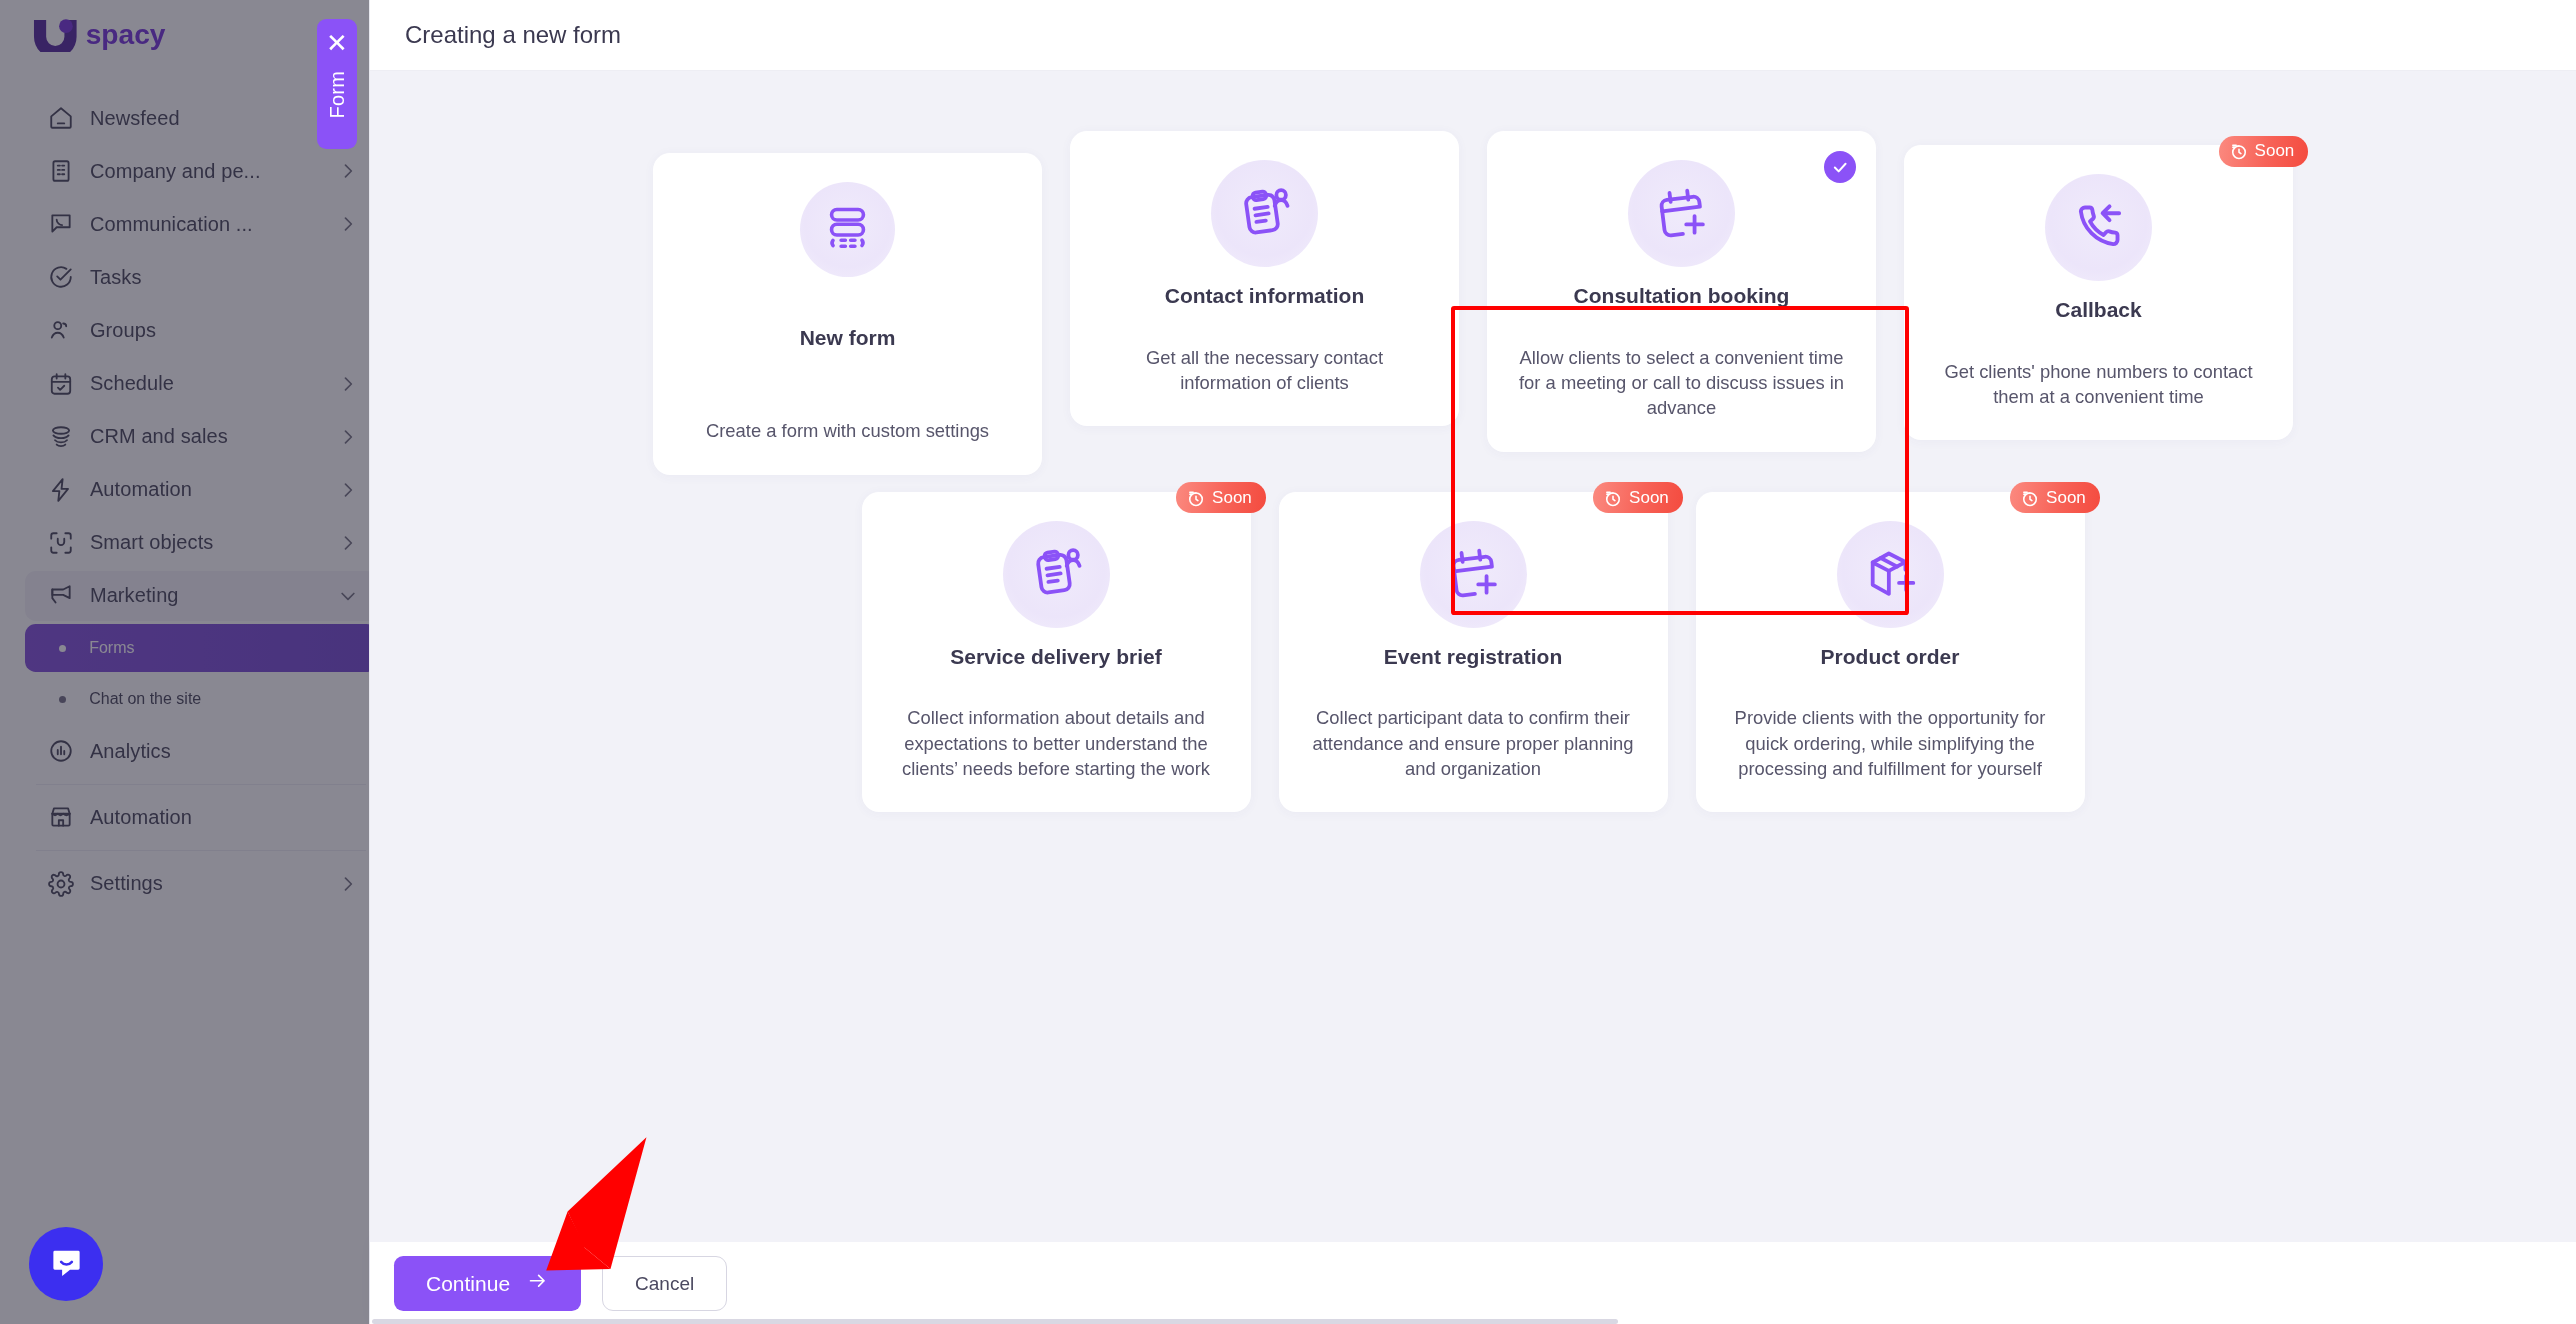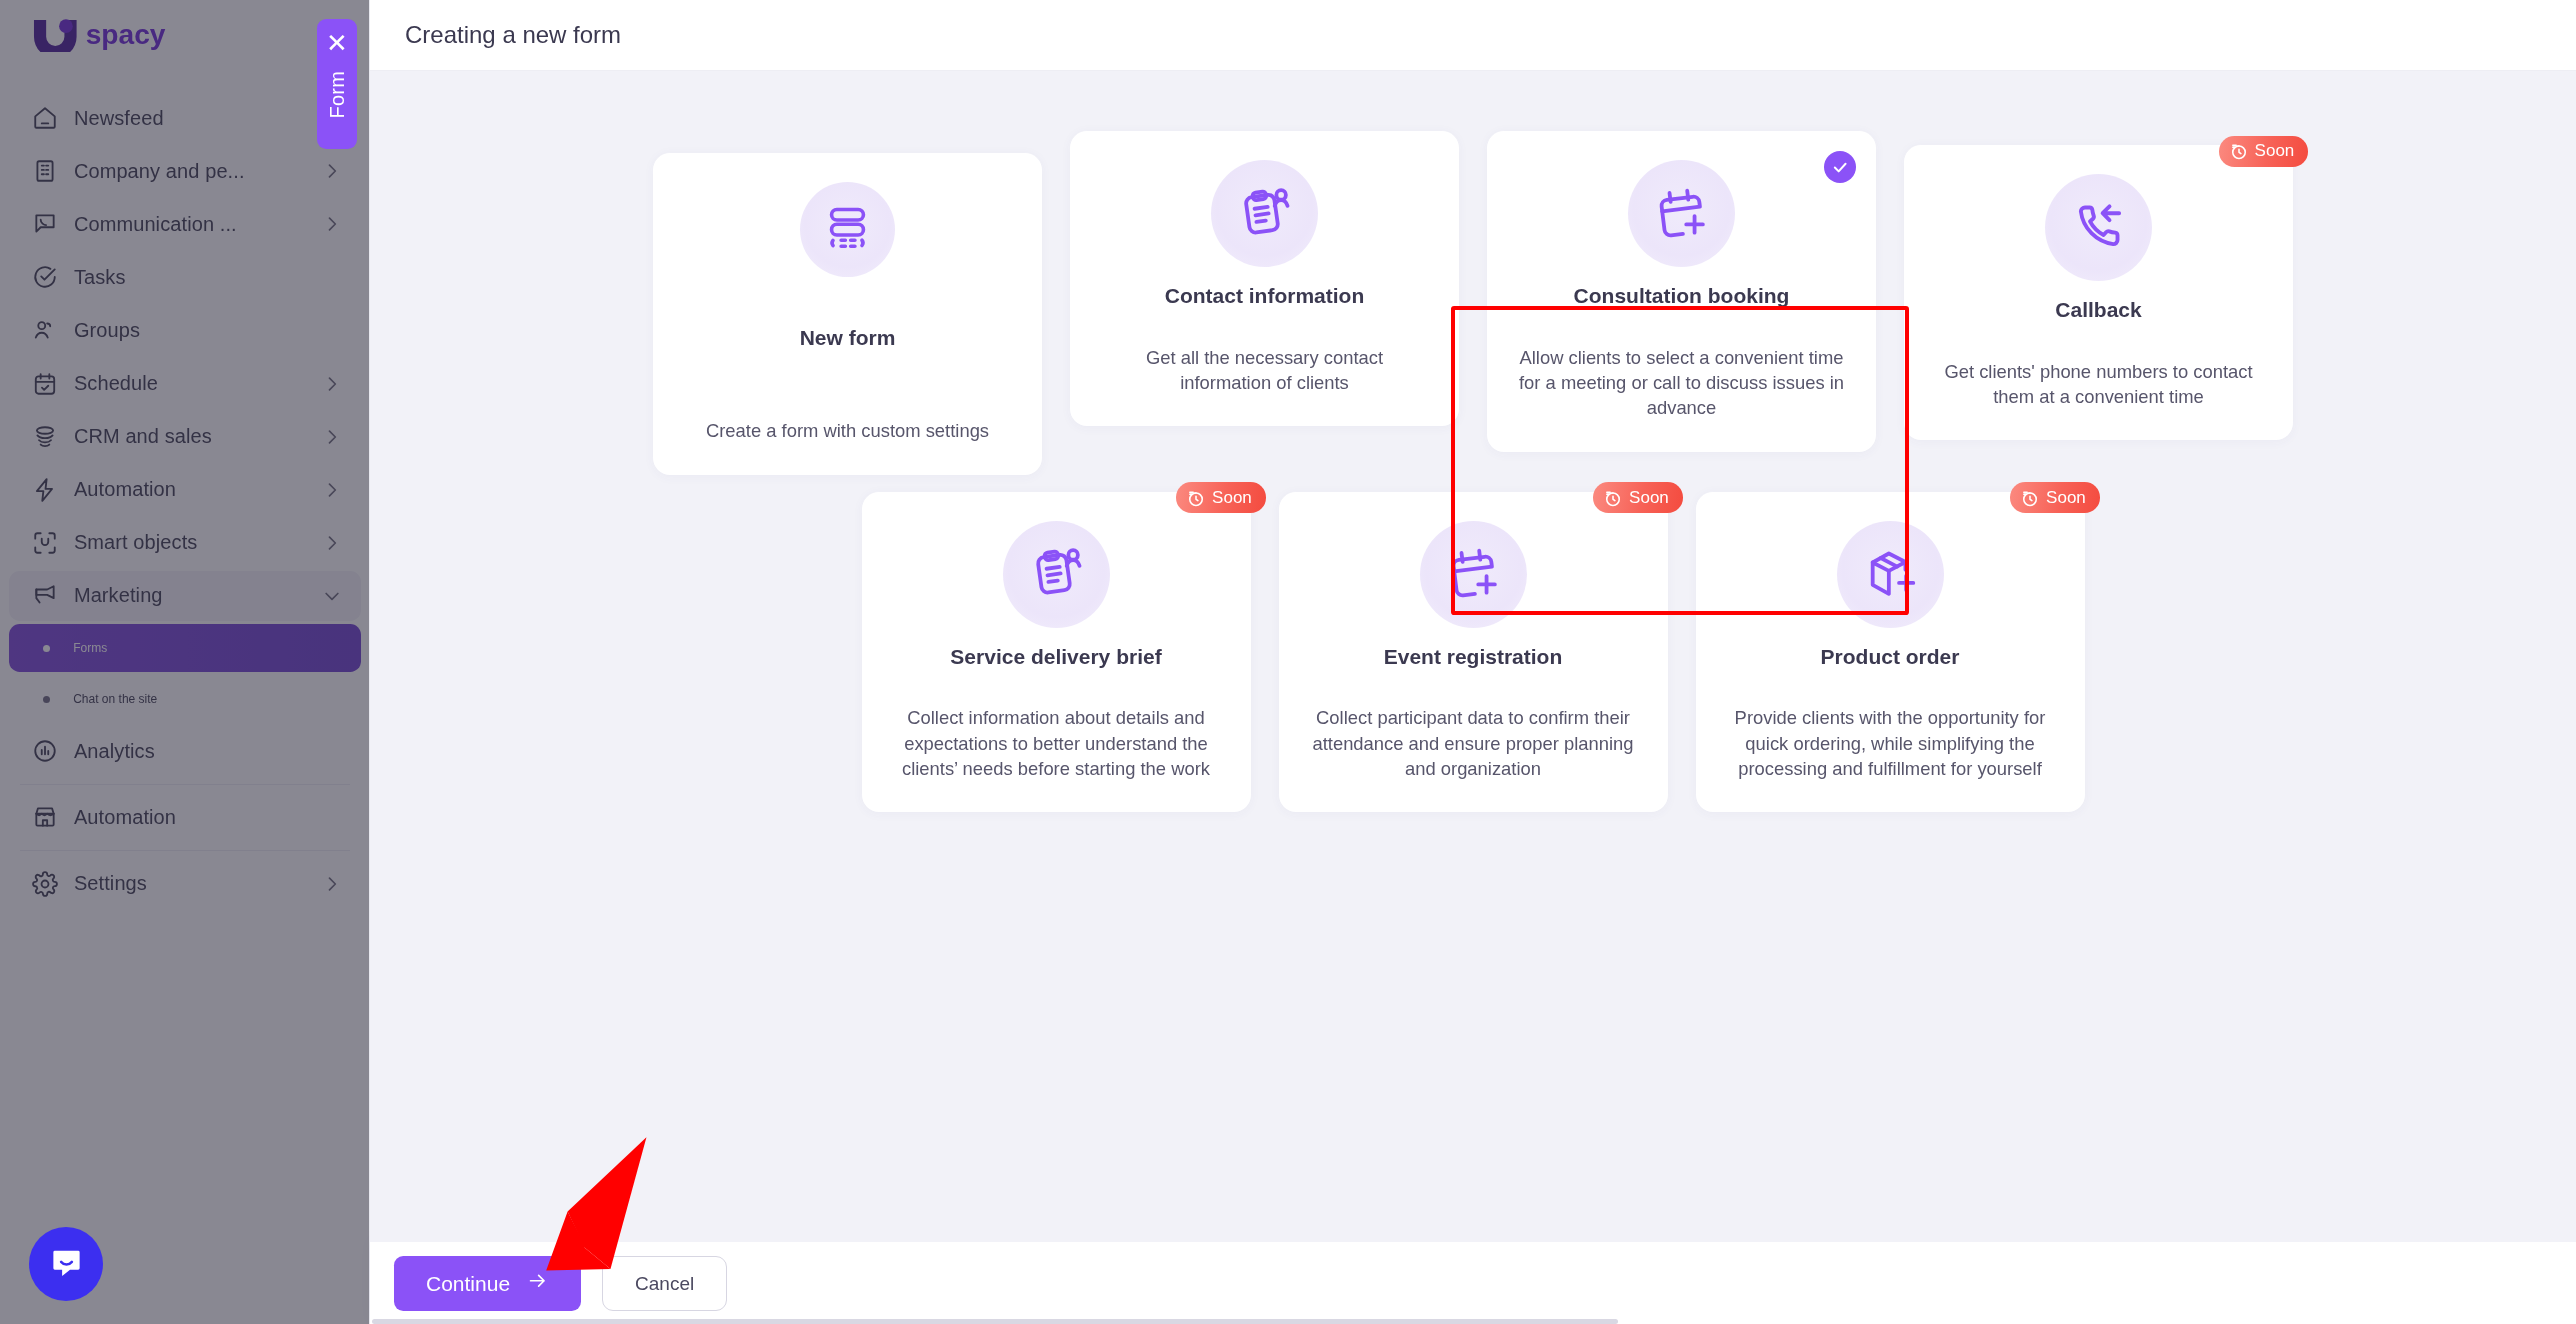--- a/index.html
+++ b/index.html
@@ -16,36 +16,36 @@
     background: #ffffff; border-right: 0.8px solid #e8e8ef;
     overflow: hidden;
   }
   #sidebar-dim {
     position: absolute; left: 0; top: 0; width: 370px; height: 1325px;
     background: rgba(45,42,60,0.56); z-index: 40; pointer-events: none;
   }
   .logo-wrap { position: absolute; left: 29px; top: 17px; }
   .logo-svg { display:block; }
 
-  .nav-list { position: absolute; top: 90px; left: 0; width: 370px; }
+  .nav-list { position: absolute; top: 90px; left: 16px; width: 370px; }
   .nav-item {
     display: flex; align-items: center; height: 50px;
     margin: 3.1px 9.2px; padding: 0 18.4px; border-radius: 10.7px;
     color: #3d3b50; cursor: pointer;
   }
   .nav-item .ico { width: 34px; height: 34px; flex: 0 0 34px;
     display:flex; align-items:center; justify-content:center; color:#3d3b50; }
   .nav-item .lbl { font-size: 20px; margin-left: 12.3px; white-space: nowrap;
     overflow: hidden; text-overflow: ellipsis; flex: 1 1 auto; letter-spacing:0.1px;}
   .nav-item .chev { width: 20px; height: 20px; flex: 0 0 20px; opacity:.75; }
   .nav-item.active-parent { background: #f3f2f8; }
   .nav-sub {
     display: flex; align-items: center; height: 48px;
     margin: 3.1px 9.2px; padding: 0 18.4px 0 34px; border-radius: 10.7px;
-    font-size: 12px; color: #3d3b50; cursor: pointer;
+    font-size: 16px; color: #3d3b50; cursor: pointer;
   }
   .nav-sub .dot { width: 7px; height: 7px; border-radius: 50%;
      background: #6b687e; margin-right: 23px; flex:0 0 7px;}
   .nav-sub.selected { background: linear-gradient(90deg,#7b45d9 0%,#6d3fcf 100%); color:#fff; }
   .nav-sub.selected .dot { background: #ffffff; }
   .divider { height: 0.8px; background: #ececf3; margin: 7.7px 20px; }
 
   
   #form-tab {
     position: absolute; left: 317px; top: 19px; width: 40px; height: 130px;

